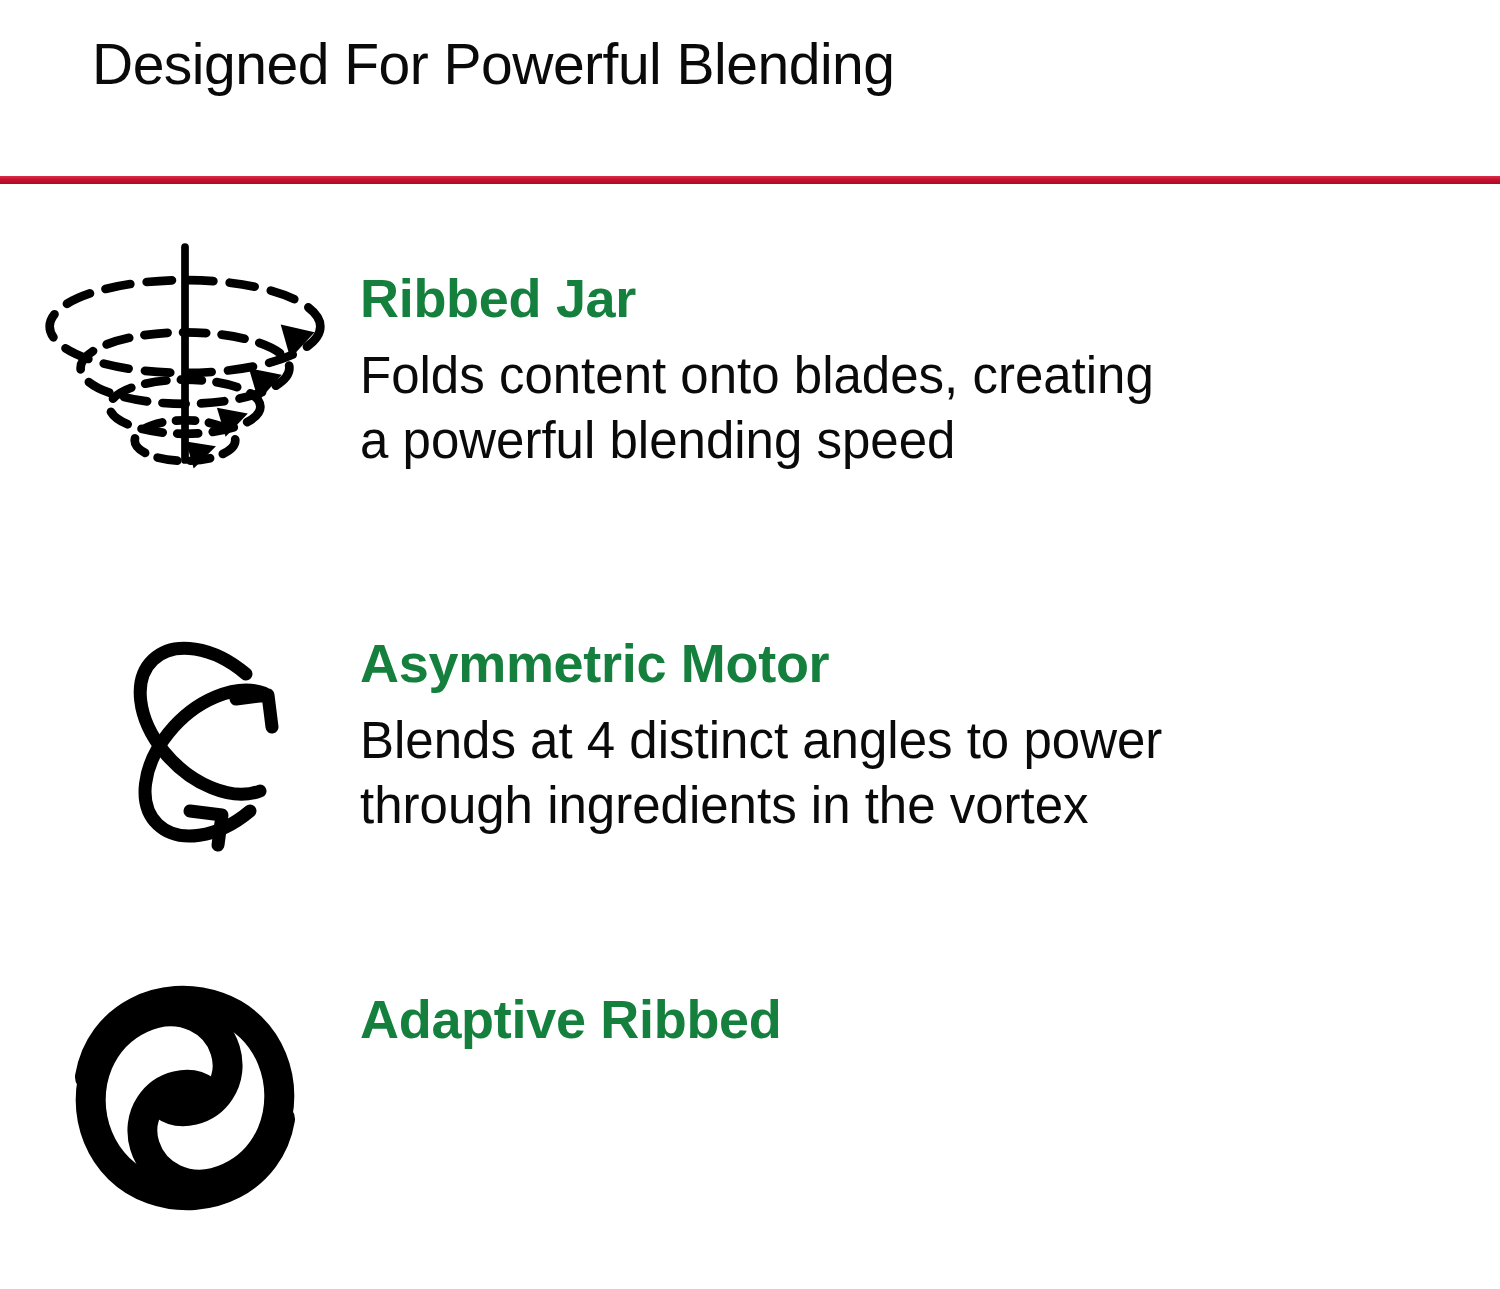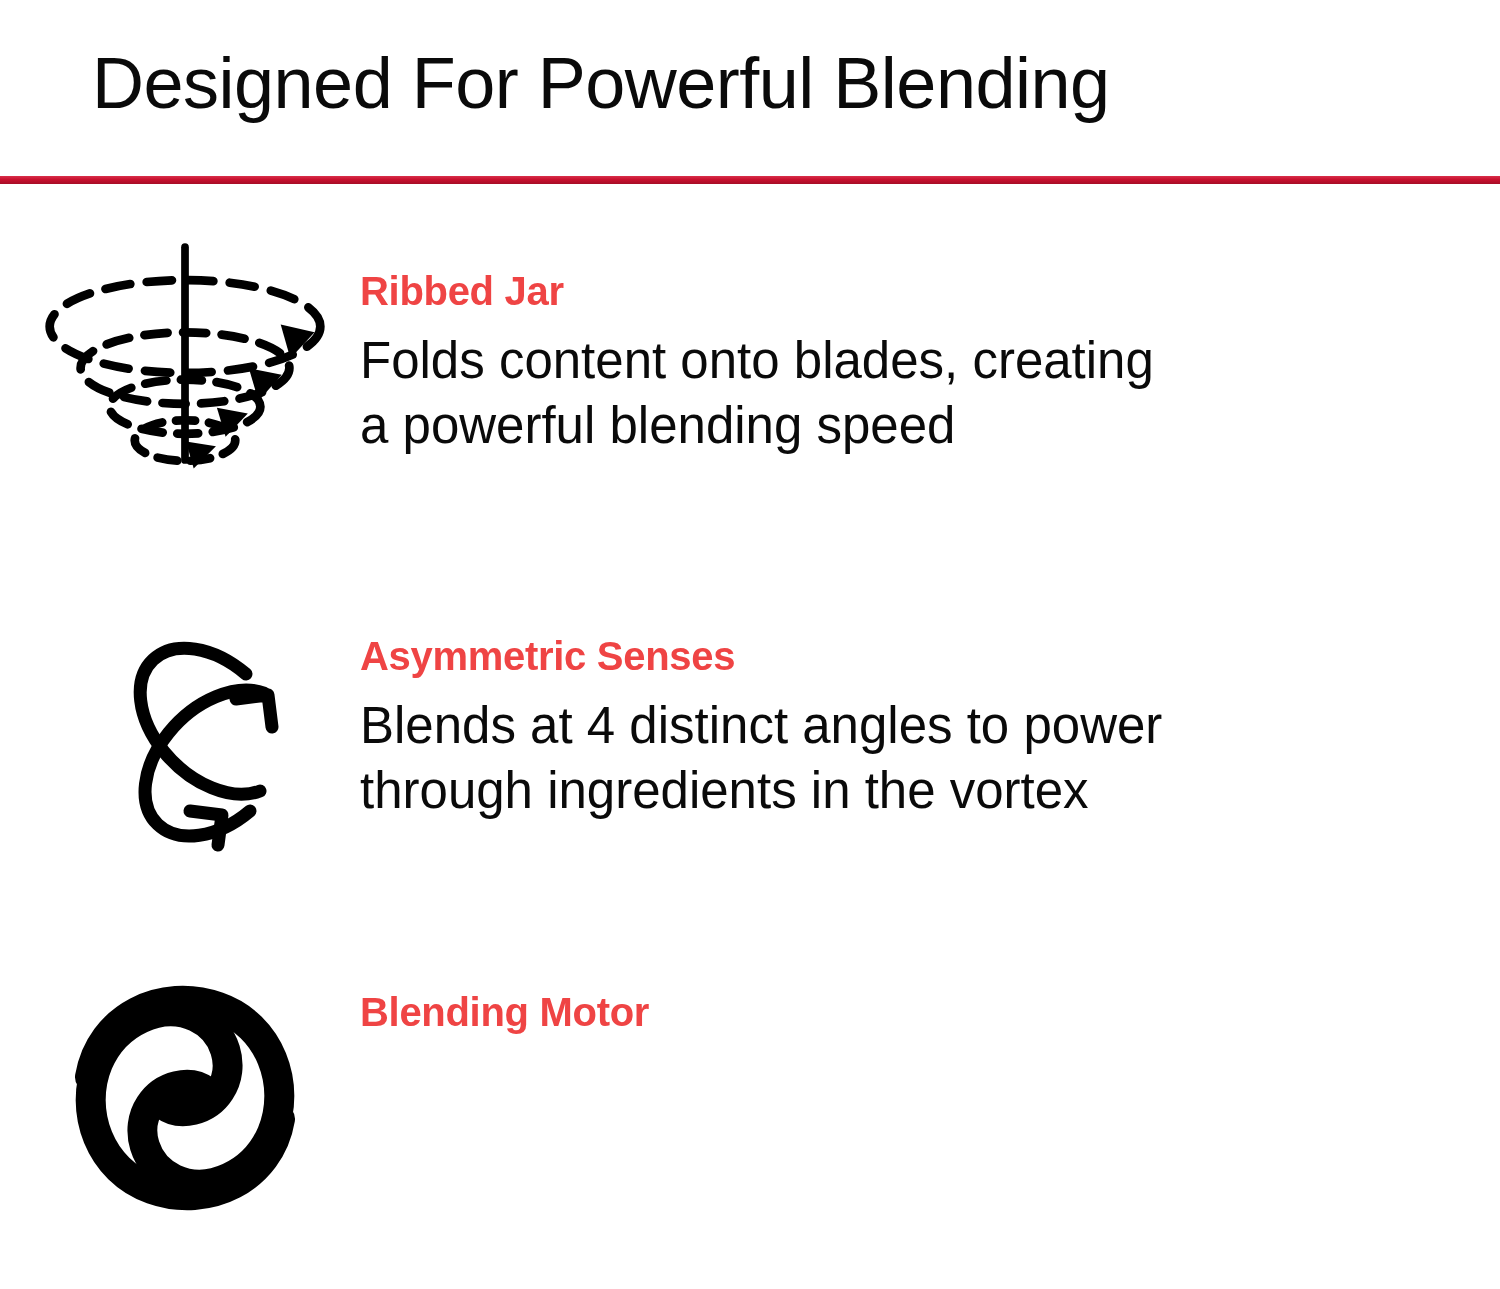--- a/index.html
+++ b/index.html
@@ -18,21 +18,21 @@
 
   
   .page-header {
     padding: 0;
     margin: 0;
   }
   .page-title {
     position: absolute;
     left: 92px;
     top: -6px;
-    font-size: 72px;
+    font-size: 57px;
     font-weight: 400;
     letter-spacing: -0.5px;
     line-height: 1.15;
     white-space: nowrap;
     color: #0a0a0a;
   }
   .title-rule {
     position: absolute;
     left: 0;
     top: 176px;
@@ -65,26 +65,26 @@
     padding-left: 40px;
   }
   .feature-icon svg {
     display: block;
   }
   .feature-text {
     padding-top: 52px;
     padding-left: 30px;
   }
   .feature-heading {
-    font-size: 40px;
+    font-size: 54px;
     font-weight: 700;
     line-height: 1.05;
     letter-spacing: -0.3px;
     margin: 0 0 16px 0;
-    color: #ef4444;
+    color: #15803d;
     white-space: nowrap;
   }
   .feature-desc {
     font-size: 51px;
     font-weight: 400;
     line-height: 1.28;
     margin: 0;
     color: #0a0a0a;
   }
   .feature-desc .line {
@@ -155,21 +155,21 @@
                    A 86 57 -45 1 1 214 72"></path>
         </g>
 
         <g fill="none" stroke="#000000" stroke-width="13" stroke-linecap="round" stroke-linejoin="round">
           <polyline points="186,78 218,74 222,106"></polyline>
           <polyline points="140,190 172,194 168,224"></polyline>
         </g>
       </svg>
     </div>
     <div class="feature-text">
-      <h2 class="feature-heading">Asymmetric Senses</h2>
+      <h2 class="feature-heading">Asymmetric Motor</h2>
       <p class="feature-desc">
         <span class="line">Blends at 4 distinct angles to power</span>
         <span class="line">through ingredients in the vortex</span>
       </p>
     </div>
   </div>
 
   <div class="feature-row row-3">
     <div class="feature-icon">
       <svg width="270" height="250" viewBox="0 0 270 250">
@@ -185,17 +185,17 @@
           <path d="M 230 146
                    C 220 206, 158 236, 102 216
                    C 50 198, 28 138, 48 90
                    C 66 48, 112 28, 146 44
                    C 176 58, 186 94, 170 118
                    C 157 138, 130 144, 114 132" stroke-width="30"></path>
         </g>
       </svg>
     </div>
     <div class="feature-text">
-      <h2 class="feature-heading">Blending Motor</h2>
+      <h2 class="feature-heading">Adaptive Ribbed</h2>
     </div>
   </div>
 
 </div>
 
 </body></html>

